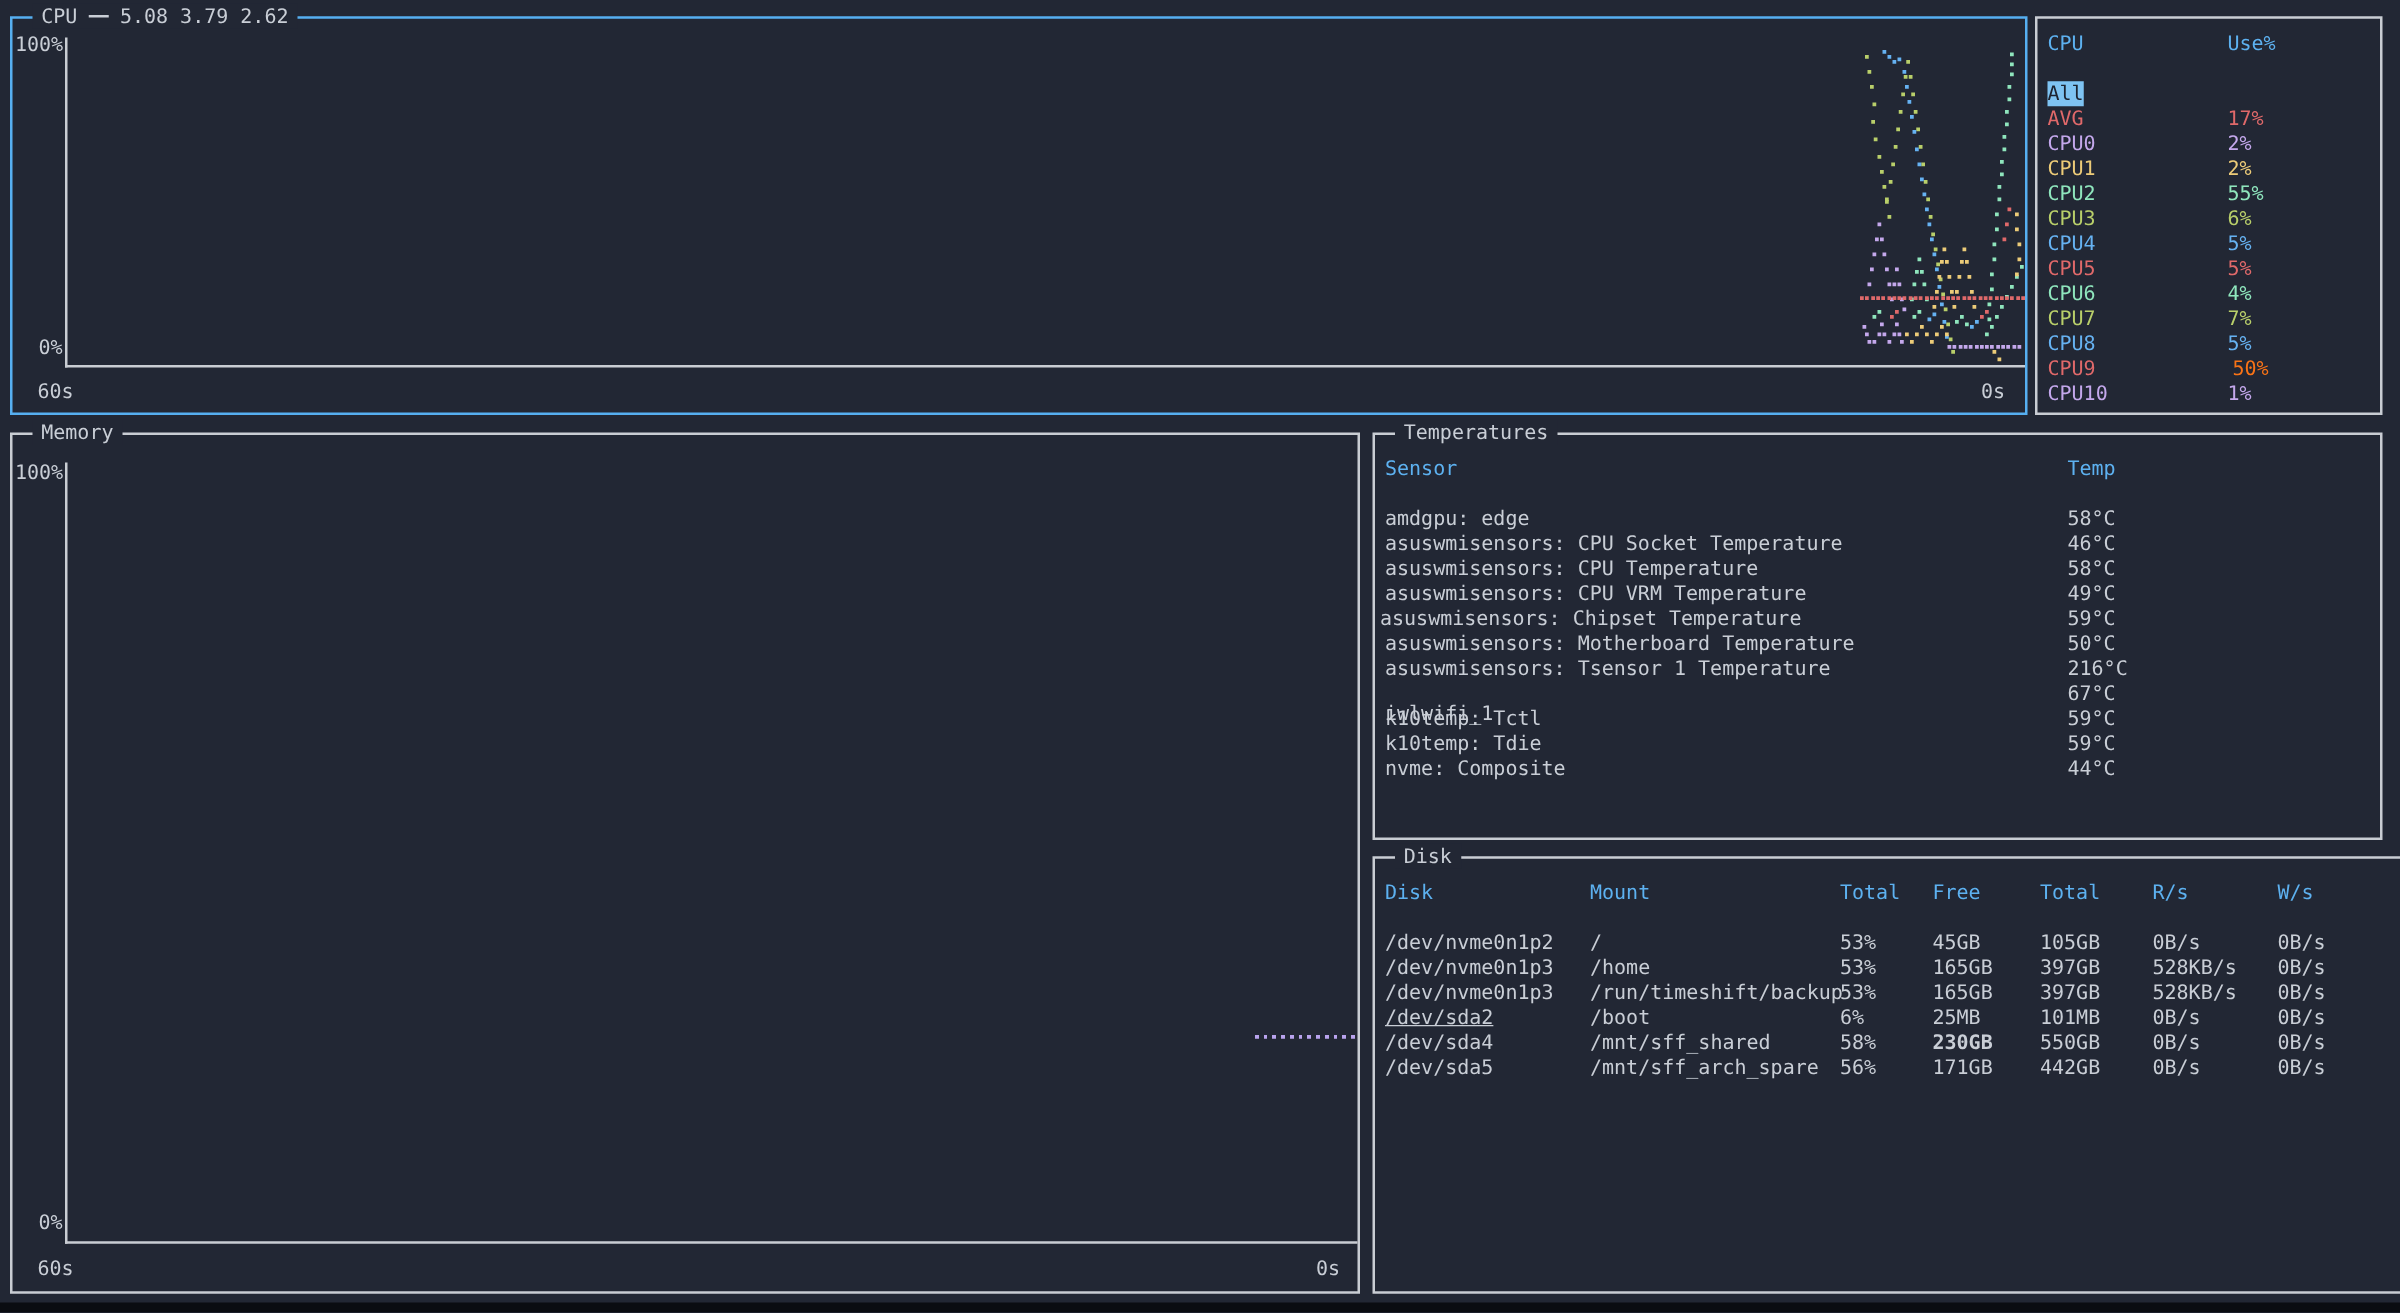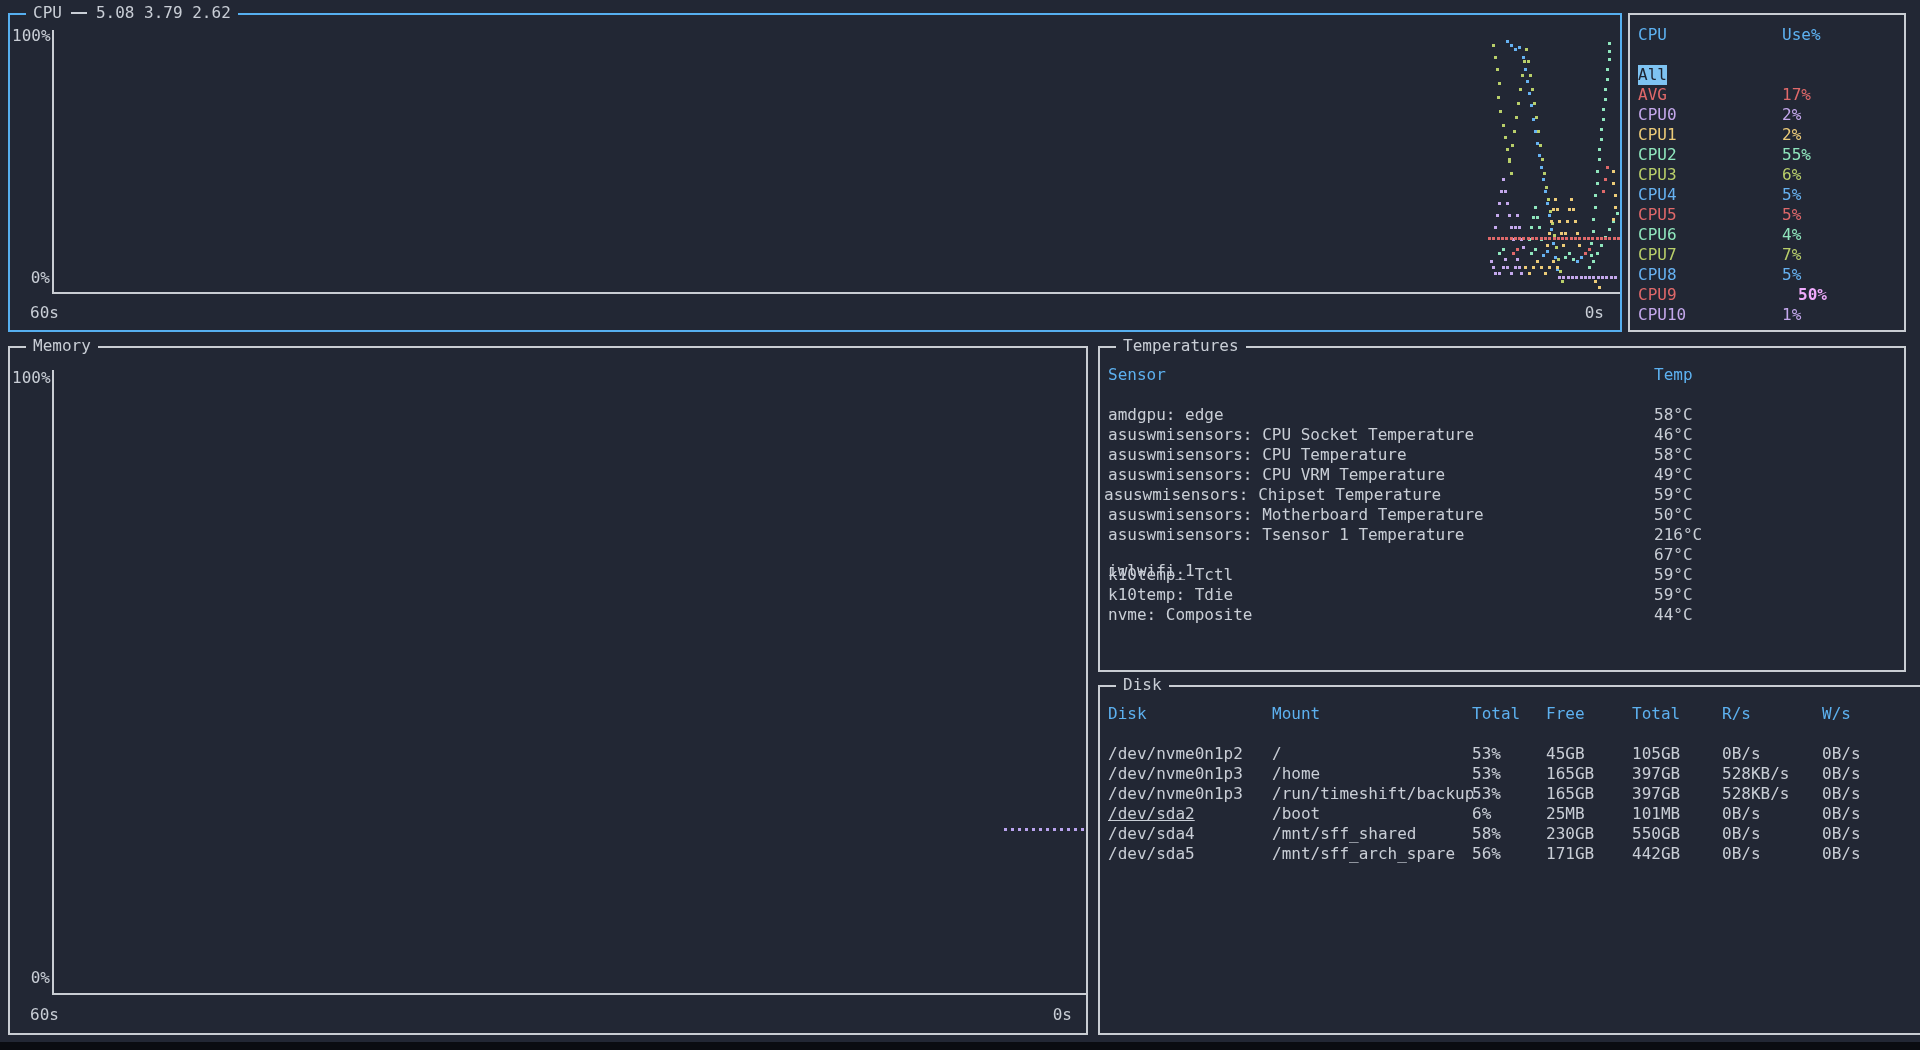--- a/index.html
+++ b/index.html
@@ -323,21 +323,21 @@
           <div class="trow">
             <span style="left: 8px; color: rgb(185, 207, 106);">CPU7</span>
             <span style="left: 152px; color: rgb(185, 207, 106);">7%</span>
           </div>
           <div class="trow">
             <span style="left: 8px; color: rgb(102, 178, 242);">CPU8</span>
             <span style="left: 152px; color: rgb(102, 178, 242);">5%</span>
           </div>
           <div class="trow">
             <span style="left: 8px; color: rgb(224, 105, 106);">CPU9</span>
-            <span style="left: 168px; color: #f0abfc; font-weight: bold;">50%</span>
+            <span style="left: 156px; color: #f97316;">50%</span>
           </div>
           <div class="trow">
             <span style="left: 8px; color: rgb(196, 168, 236);">CPU10</span>
             <span style="left: 152px; color: rgb(196, 168, 236);">1%</span>
           </div>
         </div>
     </div>
   </div>
 
   <div class="panel" id="memory-panel" style="left:8px; top:346px; width:1080px; height:689px;">
@@ -461,21 +461,21 @@
             <span style="left: 372px;">6%</span>
             <span style="left: 446px;">25MB</span>
             <span style="left: 532px;">101MB</span>
             <span style="left: 622px;">0B/s</span>
             <span style="left: 722px;">0B/s</span>
           </div>
           <div class="trow">
             <span style="left: 8px;">/dev/sda4</span>
             <span style="left: 172px;">/mnt/sff_shared</span>
             <span style="left: 372px;">58%</span>
-            <span style="left: 446px;">230GB</span>
+            <span style="left: 446px; font-weight: bold;">230GB</span>
             <span style="left: 532px;">550GB</span>
             <span style="left: 622px;">0B/s</span>
             <span style="left: 722px;">0B/s</span>
           </div>
           <div class="trow">
             <span style="left: 8px;">/dev/sda5</span>
             <span style="left: 172px;">/mnt/sff_arch_spare</span>
             <span style="left: 372px;">56%</span>
             <span style="left: 446px;">171GB</span>
             <span style="left: 532px;">442GB</span>

